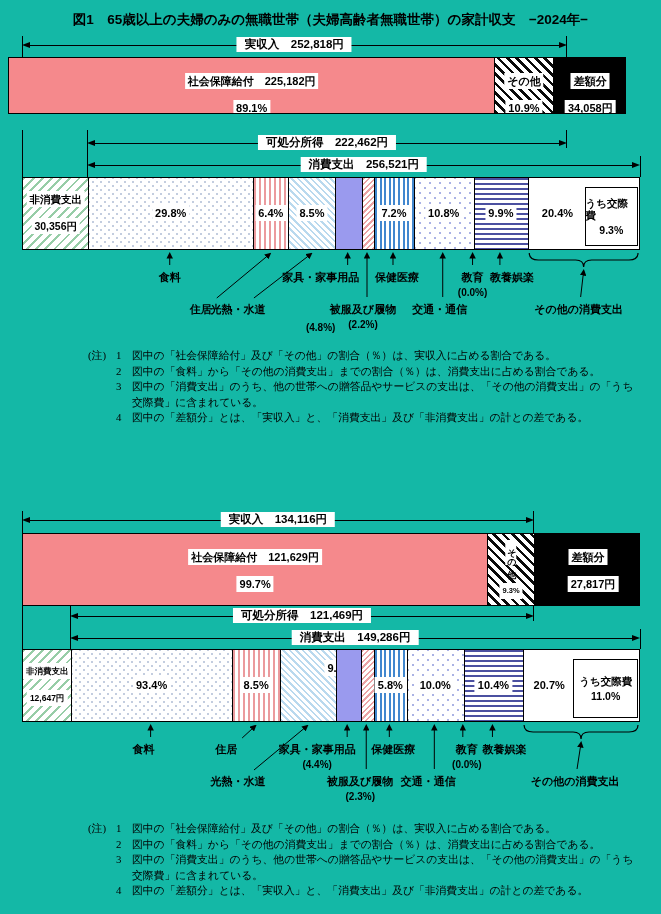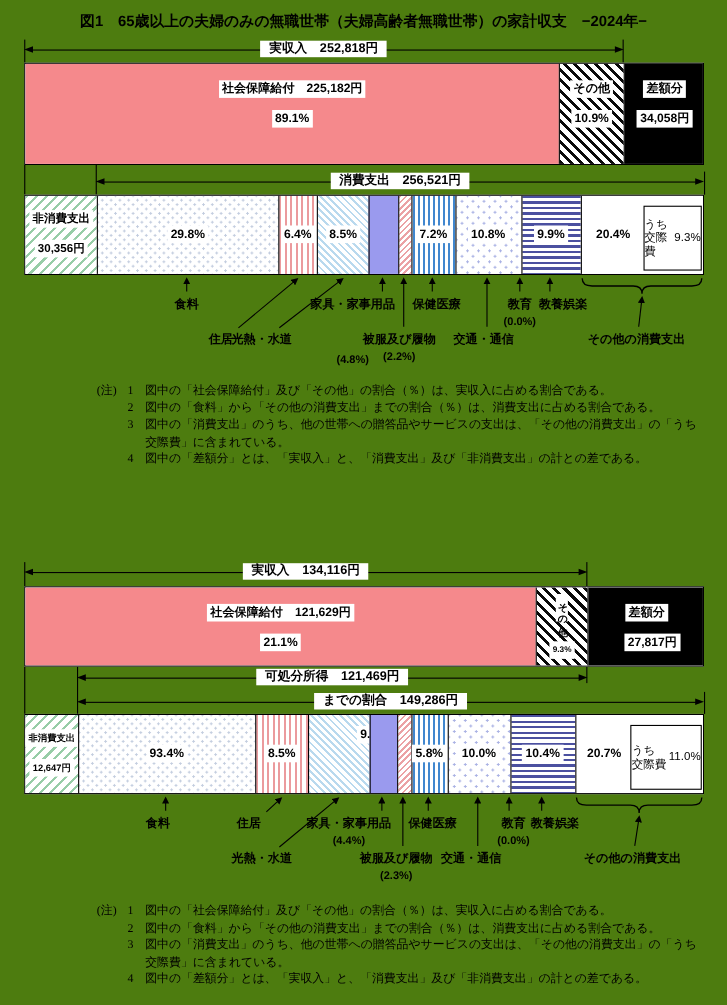--- a/index.html
+++ b/index.html
@@ -1,36 +1,36 @@
 <!DOCTYPE html>
 <html><head>
 <meta charset="utf-8">
 <style>
   html,body{margin:0;padding:0;background:#fff;}
-  .page{position:relative;width:661px;height:914px;background:#4d7c0f;overflow:hidden;
+  .page{position:relative;width:661px;height:914px;background:#14b8a6;overflow:hidden;
         font-family:"Liberation Sans","DejaVu Sans",sans-serif;color:#000;}
   .fig-root{position:absolute;left:0;width:661px;}
   #fig1-chart{top:11px;height:330px;}
   #fig2-chart{top:487px;height:330px;}
   .fig-title{position:absolute;left:0;top:0;width:661px;text-align:center;
              font-size:13.5px;font-weight:bold;white-space:nowrap;}
   .bar{position:absolute;border:1px solid #000;box-sizing:border-box;background:#fff;overflow:hidden;}
   .seg{position:absolute;box-sizing:border-box;}
   .tick{position:absolute;width:1px;background:#000;}
   .hline{position:absolute;height:0;border-top:1px solid #000;}
   .ah{position:absolute;width:0;height:0;border-top:3.5px solid transparent;border-bottom:3.5px solid transparent;}
   .ah-l{border-right:8px solid #000;}
   .ah-r{border-left:8px solid #000;}
   .aline-label{position:absolute;transform:translateX(-50%);background:#fff;padding:0 8px;
                font-weight:bold;font-size:11.5px;white-space:nowrap;line-height:15px;}
   .chip{position:absolute;transform:translateX(-50%);background:#fff;padding:0 3px;
         font-weight:bold;font-size:11px;line-height:16px;white-space:nowrap;}
   .chip.vert{writing-mode:vertical-rl;line-height:1.05;padding:2px 1px;}
-  .subbox{position:absolute;background:#fff;border:1px solid #000;display:flex;flex-direction:row;
-          align-items:center;justify-content:space-between;gap:2px;font-weight:normal;font-size:10.5px;line-height:1.15;}
+  .subbox{position:absolute;background:#fff;border:1px solid #000;display:flex;flex-direction:column;
+          align-items:center;justify-content:center;gap:2px;font-weight:bold;font-size:10.5px;line-height:1.15;}
   .seg-label{position:absolute;transform:translateX(-50%);font-weight:bold;font-size:11px;white-space:nowrap;line-height:14px;}
   .seg-paren{position:absolute;transform:translateX(-50%);font-weight:bold;font-size:10px;white-space:nowrap;line-height:13px;}
   .notes{position:absolute;left:88px;width:560px;display:flex;
          font-family:"Liberation Serif","DejaVu Serif",serif;font-size:10.8px;}
   #notes1{top:348px;} #notes2{top:821px;}
   .notes-marker{width:28px;flex:none;line-height:15.5px;}
   .notes-items{flex:1;}
   .note-row{display:flex;}
   .note-num{width:16px;flex:none;line-height:15.5px;}
   .note-text{width:506px;line-height:15.5px;}
@@ -66,21 +66,21 @@
       <div class="hline" style="left: 93.3939px; top: 154px; width: 540.606px;"></div>
       <div class="ah ah-l" style="left: 87.3939px; top: 151px;"></div>
       <div class="ah ah-r" style="left: 632px; top: 151px;"></div>
       <div class="aline-label" style="left: 363.697px; top: 146px;">消費支出　256,521円</div>
       <div class="tick" style="left: 21.5px; top: 25px; height: 21px;"></div>
       <div class="tick" style="left: 566.129px; top: 25px; height: 21px;"></div>
       <div class="tick" style="left: 566.129px; top: 119px; height: 18px;"></div>
       <div class="tick" style="left: 21.5px; top: 119px; height: 47px;"></div>
       <div class="tick" style="left: 86.8939px; top: 119px; height: 47px;"></div>
       <div class="tick" style="left: 639.5px; top: 145px; height: 21px;"></div>
-      <div class="bar" style="left: 22px; top: 46px; width: 618px; height: 93px;">
+      <div class="bar" style="left: 8px; top: 46px; width: 618px; height: 57px;">
         <div class="pat-social seg" style="left: 0px; top: 0px; width: 485.264px; height: 100%;"></div>
         <div class="pat-blackhatch seg" style="left: 485.264px; top: 0px; width: 59.3646px; height: 100%; border-left: 1px solid rgb(0, 0, 0); border-right: 1px solid rgb(0, 0, 0);"></div>
         <div class="pat-black seg" style="left: 544.629px; top: 0px; width: 73.371px; height: 100%;"></div>
         <div class="chip" style="left: 242.632px; top: 15px;">社会保障給付　225,182円</div>
         <div class="chip" style="left: 242.632px; top: 42px;">89.1%</div>
         <div class="chip" style="left: 514.947px; top: 15px;">その他</div>
         <div class="chip" style="left: 514.947px; top: 42px;">10.9%</div>
         <div class="chip" style="left: 581.314px; top: 15px;">差額分</div>
         <div class="chip" style="left: 581.314px; top: 42px;">34,058円</div>
       </div>
@@ -170,33 +170,33 @@
       <div class="ah ah-l" style="left: 22px; top: 30px;"></div>
       <div class="ah ah-r" style="left: 525.839px; top: 30px;"></div>
       <div class="aline-label" style="left: 277.92px; top: 25px;">実収入　134,116円</div>
       <div class="hline" style="left: 76.2659px; top: 129px; width: 451.573px;"></div>
       <div class="ah ah-l" style="left: 70.2659px; top: 126px;"></div>
       <div class="ah ah-r" style="left: 525.839px; top: 126px;"></div>
       <div class="aline-label" style="left: 302.053px; top: 121px;">可処分所得　121,469円</div>
       <div class="hline" style="left: 76.2659px; top: 151px; width: 557.734px;"></div>
       <div class="ah ah-l" style="left: 70.2659px; top: 148px;"></div>
       <div class="ah ah-r" style="left: 632px; top: 148px;"></div>
-      <div class="aline-label" style="left: 355.133px; top: 143px;">までの割合　149,286円</div>
+      <div class="aline-label" style="left: 355.133px; top: 143px;">消費支出　149,286円</div>
       <div class="tick" style="left: 21.5px; top: 24px; height: 22px;"></div>
       <div class="tick" style="left: 533.339px; top: 24px; height: 22px;"></div>
       <div class="tick" style="left: 533.339px; top: 119px; height: 15px;"></div>
       <div class="tick" style="left: 21.5px; top: 119px; height: 43px;"></div>
       <div class="tick" style="left: 69.7659px; top: 119px; height: 43px;"></div>
       <div class="tick" style="left: 639.5px; top: 142px; height: 20px;"></div>
       <div class="bar" style="left: 22px; top: 46px; width: 618px; height: 73px;">
         <div class="pat-social seg" style="left: 0px; top: 0px; width: 464.238px; height: 100%;"></div>
         <div class="pat-blackhatch seg" style="left: 464.238px; top: 0px; width: 47.6011px; height: 100%; border-left: 1px solid rgb(0, 0, 0); border-right: 1px solid rgb(0, 0, 0);"></div>
         <div class="pat-black seg" style="left: 511.839px; top: 0px; width: 106.161px; height: 100%;"></div>
         <div class="chip" style="left: 232.119px; top: 15px;">社会保障給付　121,629円</div>
-        <div class="chip" style="left: 232.119px; top: 42px;">21.1%</div>
+        <div class="chip" style="left: 232.119px; top: 42px;">99.7%</div>
         <div class="chip vert" style="left: 488.039px; top: 6px; font-size: 9px;">その他</div>
         <div class="chip" style="left: 488.039px; top: 49px; font-size: 7.5px;">9.3%</div>
         <div class="chip" style="left: 564.92px; top: 15px;">差額分</div>
         <div class="chip" style="left: 570px; top: 42px;">27,817円</div>
       </div>
       <div class="bar" style="left: 22px; top: 162px; width: 618px; height: 73px;">
         <div class="pat-green seg" style="left: 0px; top: 0px; width: 48.2659px; height: 100%;"></div>
         <div class="chip" style="left: 24.133px; top: 13px; font-size: 8.5px;">非消費支出</div>
         <div class="chip" style="left: 24.133px; top: 40px; font-size: 8.5px;">12,647円</div>
         <div class="pat-dots seg" style="left: 48.2659px; top: 0px; width: 160.665px; height: 100%; border-left: 1px solid rgb(0, 0, 0);"></div>

